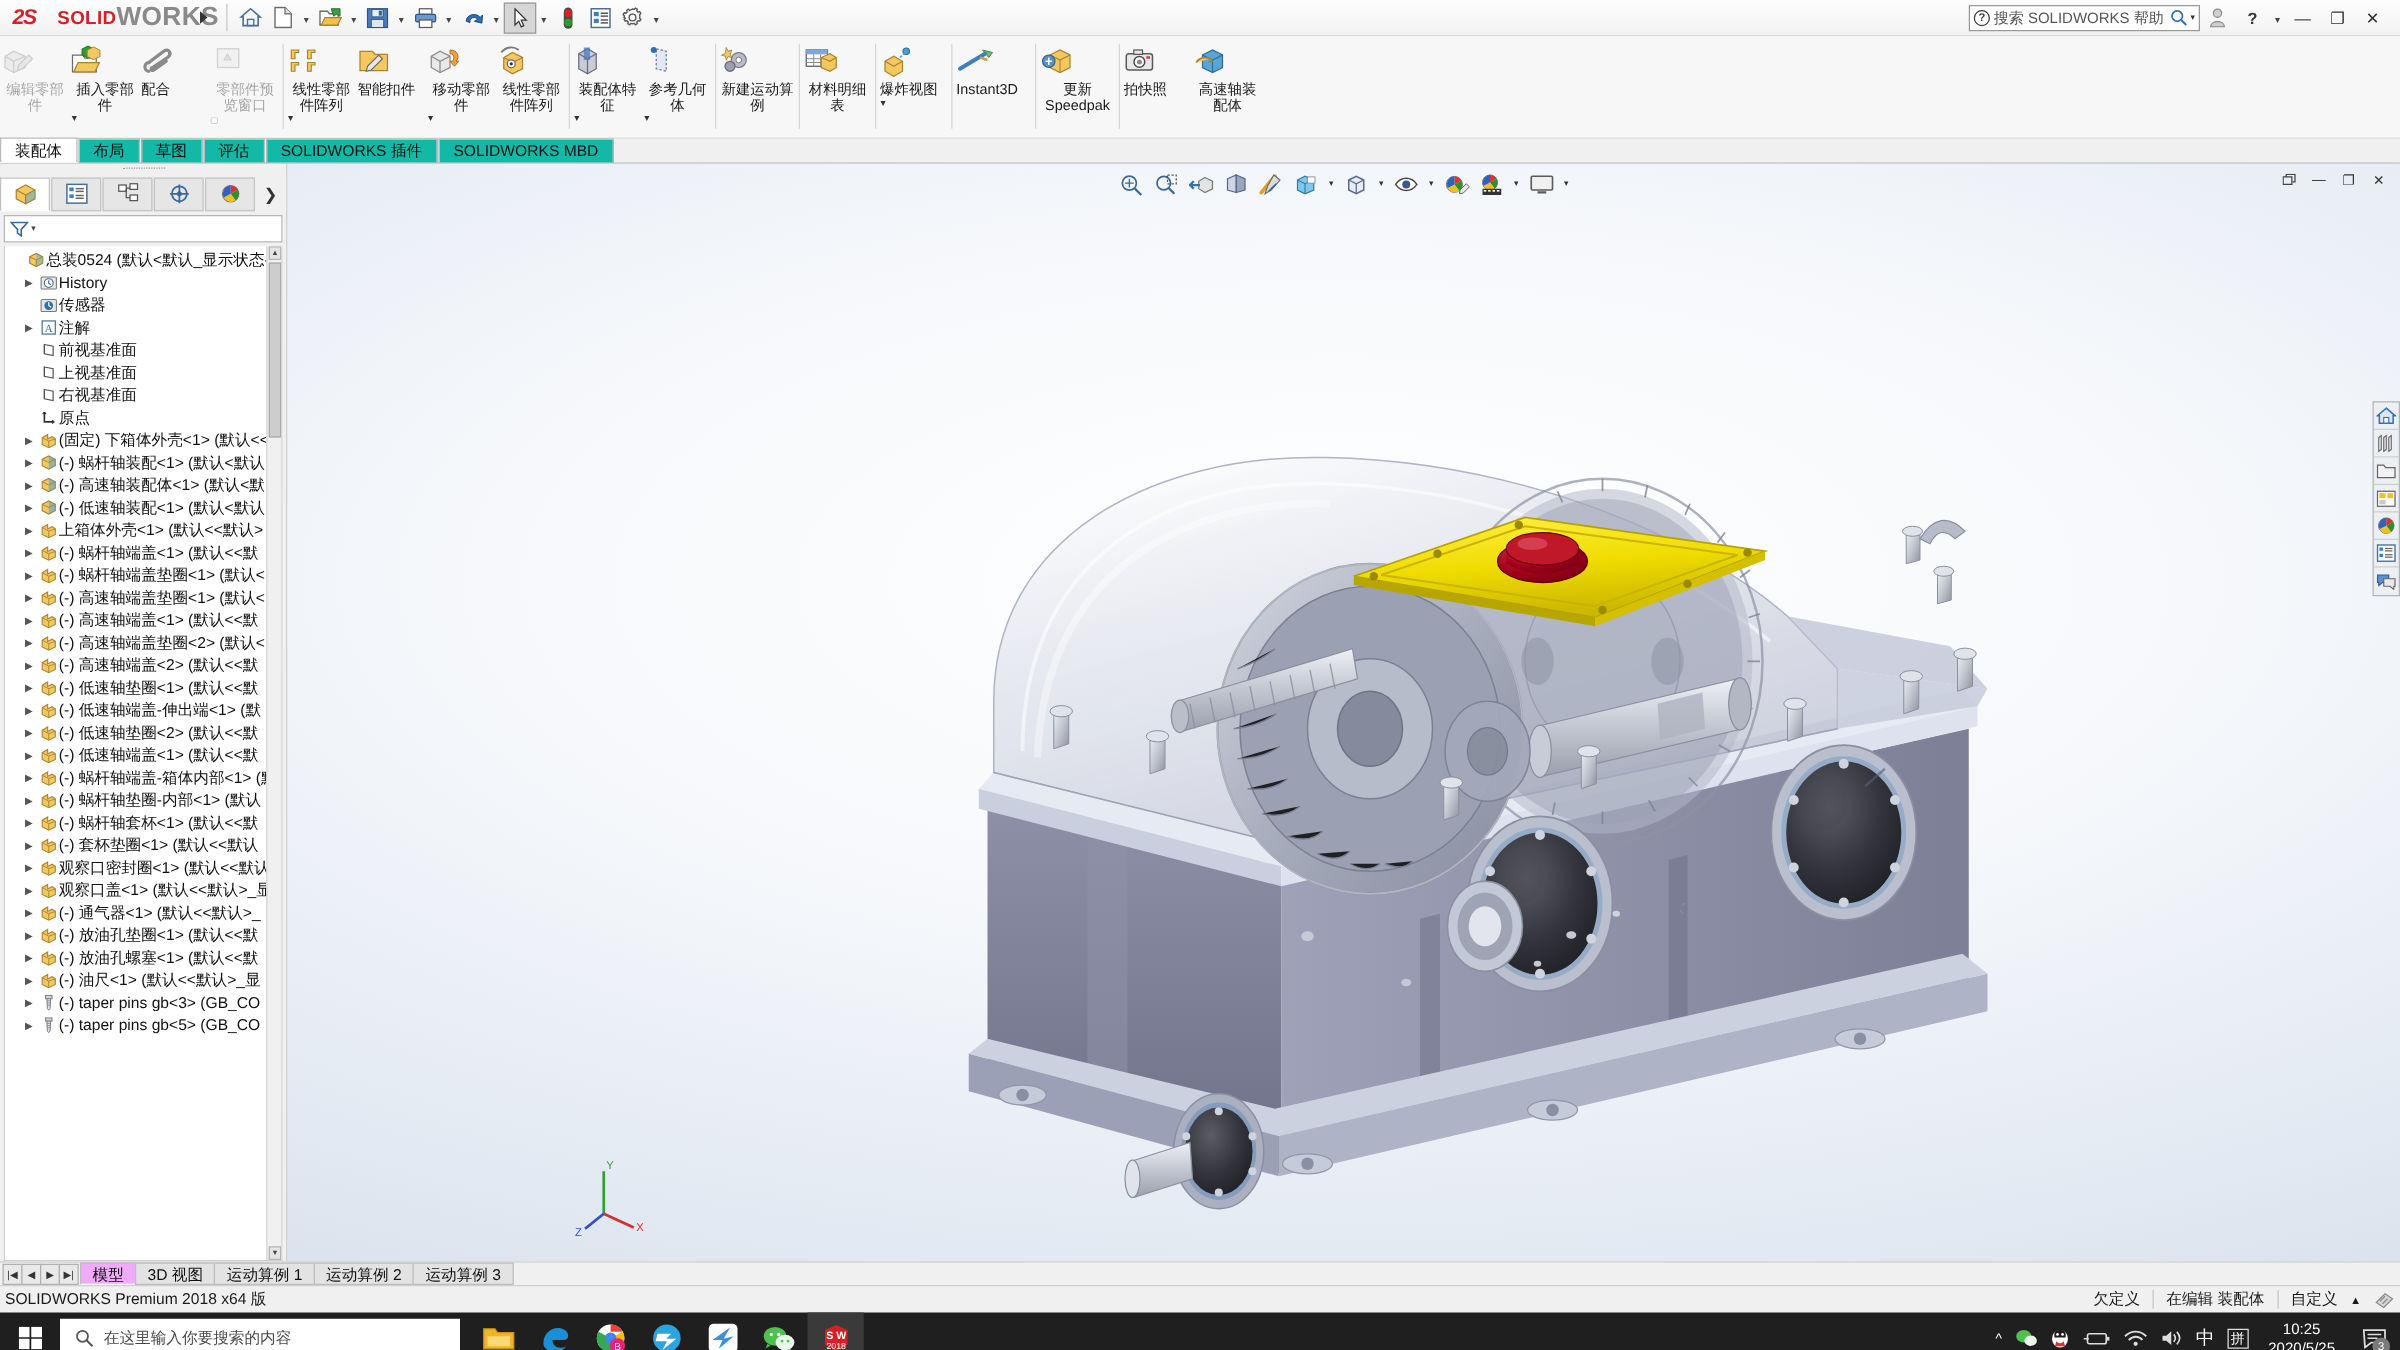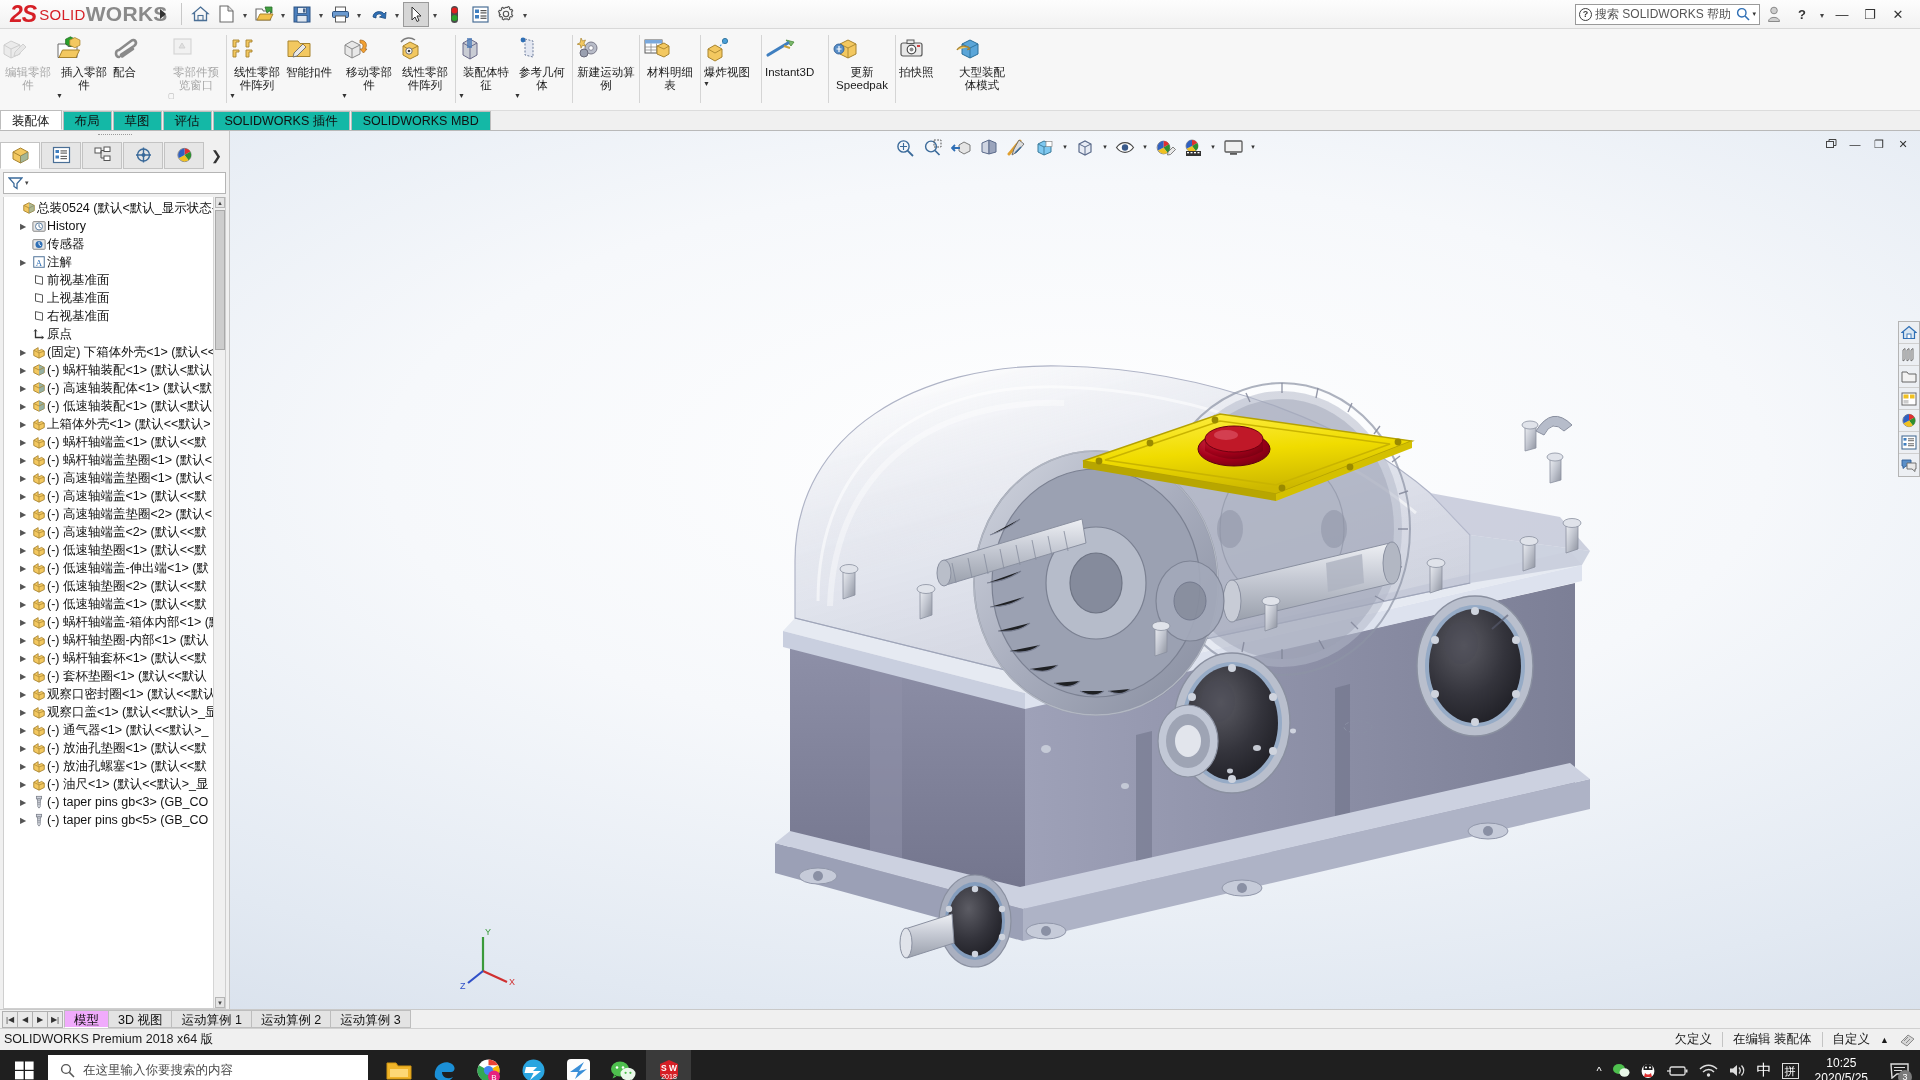--- a/index.html
+++ b/index.html
@@ -12,22 +12,22 @@
     -webkit-font-smoothing: antialiased;
   }
   
   .titlebar {
     height: 29px; width:1920px;
     background: linear-gradient(#fdfdfd,#f2f2f2);
     border-bottom: 1px solid #d8d8d8;
     display:flex; align-items:center; position:relative;
   }
   .sw-logo { display:flex; align-items:center; padding-left:10px; width:150px; }
-  .sw-logo .ds { color:#d61f26; font-weight:bold; font-size:23px; font-style:italic; letter-spacing:-1px;}
-  .sw-logo .solid { color:#d61f26; font-weight:normal; font-size:15px; letter-spacing:.3px; margin-left:3px;}
+  .sw-logo .ds { color:#d61f26; font-weight:bold; font-size:17px; font-style:italic; letter-spacing:-1px;}
+  .sw-logo .solid { color:#d61f26; font-weight:bold; font-size:15px; letter-spacing:.3px; margin-left:17px;}
   .sw-logo .works { color:#8a8a8a; font-weight:bold; font-size:21px; letter-spacing:.3px;}
   .tb-sep { width:1px; height:22px; background:#c8c8c8; margin:0 5px; }
   .tb-btn {
     width:26px; height:25px; display:flex; align-items:center; justify-content:center;
     cursor:default; position:relative;
   }
   .tb-caret { font-size:8px; color:#444; width:12px; text-align:center; height:25px; line-height:27px;}
   .tb-btn.sel { background:#d6d6d6; border:1px solid #9a9a9a; }
   .title-center {
     position:absolute; left:0; right:0; text-align:center; font-size:13px; color:#222;
@@ -507,21 +507,21 @@
 
   <div class="cmd">
     <div class="glyph">
       <svg width="30" height="26" viewBox="0 0 30 26">
         <path d="M8 8 L16 4 L24 8 L24 18 L16 22 L8 18 Z" fill="#5aa5d8" stroke="#2a6f9a" stroke-width="1"></path>
         <path d="M8 8 L16 12 L24 8" fill="none" stroke="#2a6f9a" stroke-width=".9"></path>
         <path d="M16 12 L16 22" stroke="#2a6f9a" stroke-width=".9"></path>
         <path d="M3 14 C6 9 13 9 16 13 L14 11 M16 13 l-3 .5" fill="#f3c860" stroke="#a8842f" stroke-width="1.4"></path>
       </svg>
     </div>
-    <div class="lbl">大型装配体模式</div>
+    <div class="lbl">高速轴装配体</div>
   </div>
 </div>
 
 <div class="tabstrip">
   <div class="tab active">装配体</div>
   <div class="tab">布局</div>
   <div class="tab">草图</div>
   <div class="tab">评估</div>
   <div class="tab">SOLIDWORKS 插件</div>
   <div class="tab">SOLIDWORKS MBD</div>

